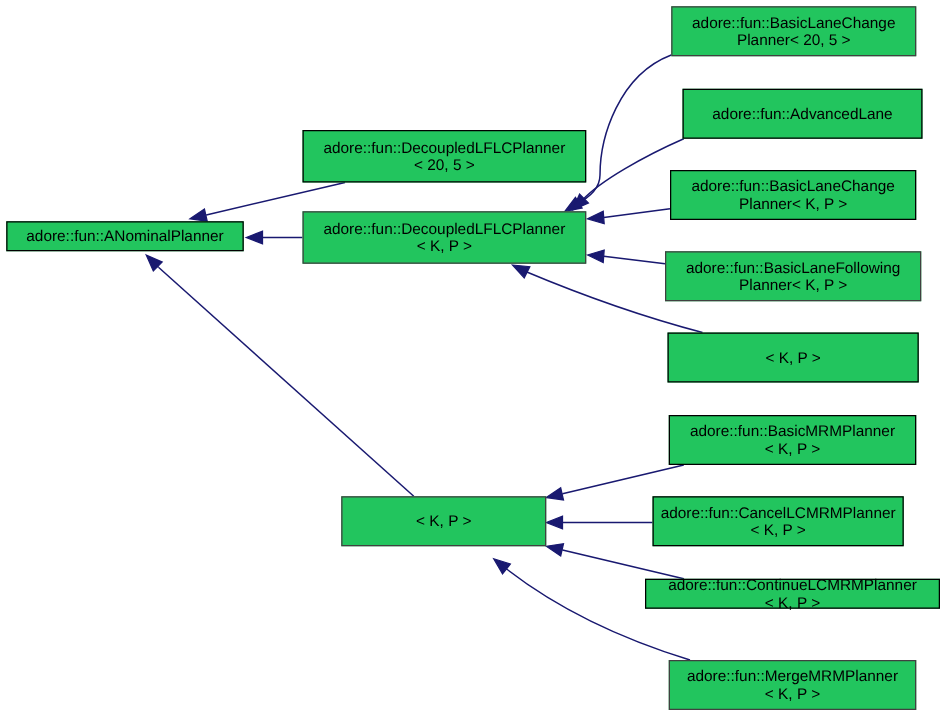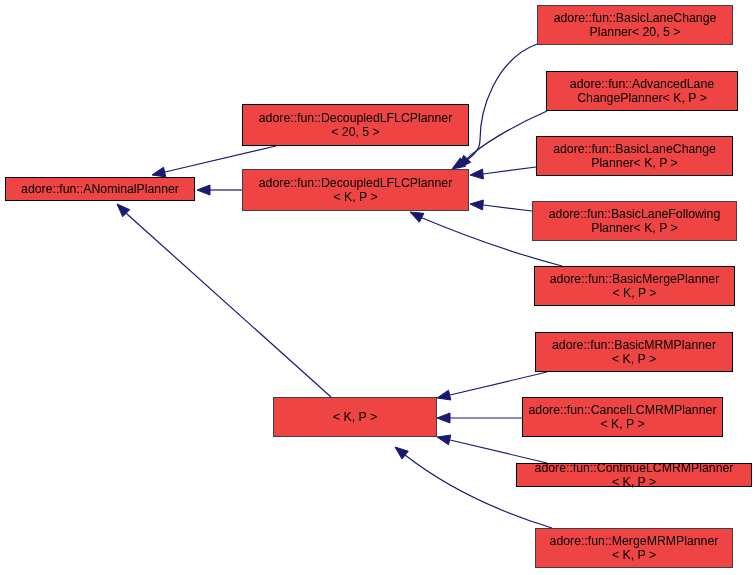--- a/index.html
+++ b/index.html
@@ -2,21 +2,21 @@
 <html><head>
   <meta charset="utf-8">
   <style>
     html, body { margin: 0; padding: 0; background: #ffffff; }
     body { width: 756px; height: 575px; position: relative; overflow: hidden; font-family: "Liberation Sans", sans-serif; }
     #diagram { position: absolute; left: 0; top: 0; width: 756px; height: 575px; }
     .node {
       position: absolute;
       box-sizing: border-box;
       border: 1px solid #000000;
-      background: #ef4444;
+      background: #22c55e;
       font-family: "Liberation Sans", sans-serif;
       font-size: 12.3px;
       line-height: 14px;
       color: #000000;
       text-align: center;
       display: flex;
       flex-direction: column;
       justify-content: center;
       align-items: center;
       white-space: nowrap;
@@ -106,35 +106,33 @@
     <span>&lt; K, P &gt;</span>
   </div>
 
   <div class="node gray" id="n-basiclanechange_20_5" style="left:537px;top:5px;width:196px;height:40px;">
     <span>adore::fun::BasicLaneChange</span>
     <span>Planner&lt; 20, 5 &gt;</span>
   </div>
 
   <div class="node" id="n-advancedlanechange_kp" style="left:546px;top:71px;width:192px;height:40px;">
     <span>adore::fun::AdvancedLane</span>
-    <span>ChangePlanner&lt; K, P &gt;</span>
   </div>
 
   <div class="node" id="n-basiclanechange_kp" style="left:536px;top:136px;width:197px;height:40px;">
     <span>adore::fun::BasicLaneChange</span>
     <span>Planner&lt; K, P &gt;</span>
   </div>
 
   <div class="node gray" id="n-basiclanefollowing_kp" style="left:532px;top:201px;width:205px;height:40px;">
     <span>adore::fun::BasicLaneFollowing</span>
     <span>Planner&lt; K, P &gt;</span>
   </div>
 
   <div class="node" id="n-basicmerge_kp" style="left:534px;top:266px;width:201px;height:40px;">
-    <span>adore::fun::BasicMergePlanner</span>
     <span>&lt; K, P &gt;</span>
   </div>
 
   <div class="node gray" id="n-mrm_kp" style="left:273px;top:397px;width:164px;height:40px;">
     <span>&lt; K, P &gt;</span>
   </div>
 
   <div class="node" id="n-basicmrm_kp" style="left:535px;top:332px;width:198px;height:40px;">
     <span>adore::fun::BasicMRMPlanner</span>
     <span>&lt; K, P &gt;</span>

